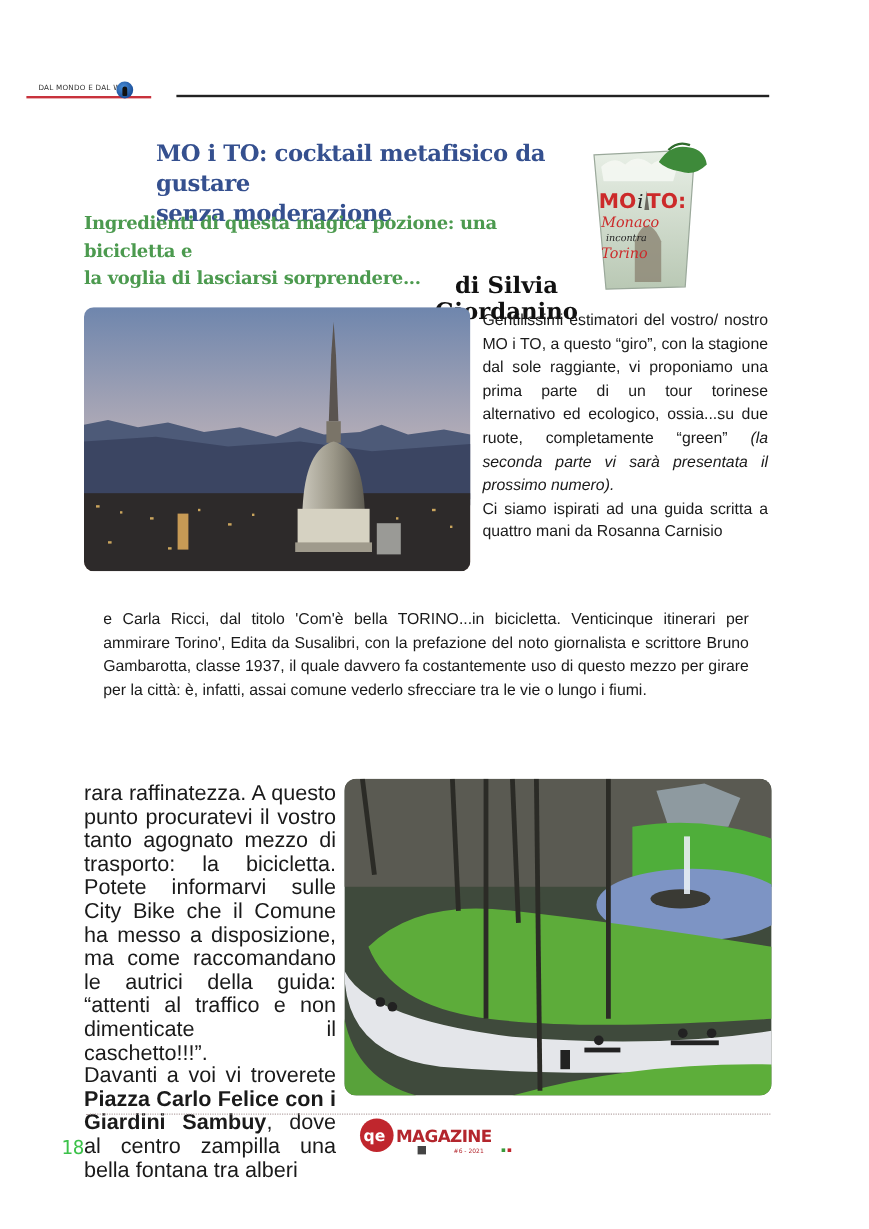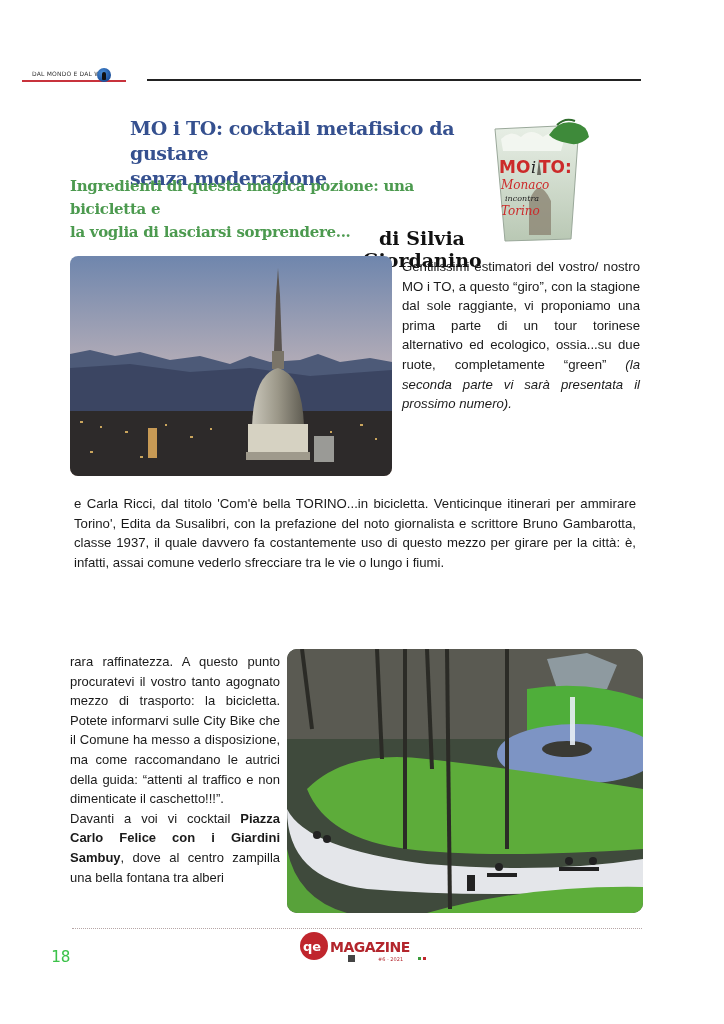--- a/index.html
+++ b/index.html
@@ -24,22 +24,22 @@
 
   
   .photo1 { left:70px; top:256px; width:322px; height:220px; border-radius:8px; overflow:hidden; }
   .photo2 { left:287px; top:649px; width:356px; height:264px; border-radius:10px; overflow:hidden; }
 
   
   .col-right { left:402px; top:257px; width:238px; font-size:13.2px; line-height:19.6px; text-align:justify; }
   .col-right p { margin:0; }
   .intro { font-weight:normal; }
   .full { left:70px; top:490px; width:570px; font-size:13.2px; line-height:19.6px; text-align:justify; }
-  .full p { margin:4px; }
-  .col-left { left:70px; top:652px; width:210px; font-size:13px; line-height:19.6px; text-align:justify; }
+  .full p { margin:16px; }
+  .col-left { left:70px; top:652px; width:210px; font-size:18px; line-height:19.6px; text-align:justify; }
   .col-left p { margin:0; }
 
   .foot-rule { left:72px; top:928px; width:570px; height:0; border-top:1px dotted #b6a6a6; }
   .page-num { left:51px; top:947px; font-size:16px; color:#3cc24a; font-family:"DejaVu Sans Mono", monospace; }
 
   
   .maglogo { left:298px; top:930px; width:132px; height:34px; }
 </style>
 </head>
 <body>
@@ -115,29 +115,30 @@
   <path d="M206 40 L208 12 L210 40 L212 95 L204 95 Z" fill="#5a5450"></path>
   <rect x="202" y="95" width="12" height="18" fill="#7a7468"></rect>
   <path d="M182 170 Q184 118 208 112 Q232 118 234 170 Z" fill="url(#dome)"></path>
   <rect x="178" y="168" width="60" height="30" fill="#d6d2c2"></rect>
   <rect x="176" y="196" width="64" height="8" fill="#9f9a8c"></rect>
   <rect x="244" y="180" width="20" height="26" fill="#9a9a96"></rect>
 </svg>
 
 <div class="abs col-right">
   <p><span class="intro">Gentilissimi estimatori del vostro/ nostro MO i TO, a questo “giro”, con la stagione dal sole raggiante, vi proponiamo una prima parte di un tour torinese alternativo ed ecologico, ossia...su due ruote, completamente “green” </span><em>(la seconda parte vi sarà presentata il prossimo numero).</em></p>
+  <p>Ci siamo ispirati ad una guida scritta a quattro mani da Rosanna Carnisio</p>
 </div>
 
 <div class="abs full">
   <p>e Carla Ricci, dal titolo 'Com'è bella TORINO...in bicicletta. Venticinque itinerari per ammirare Torino', Edita da Susalibri, con la prefazione del noto giornalista e scrittore Bruno Gambarotta, classe 1937, il quale davvero fa costantemente uso di questo mezzo per girare per la città: è, infatti, assai comune vederlo sfrecciare tra le vie o lungo i fiumi.</p>
 </div>
 
 <div class="abs col-left">
   <p>rara raffinatezza. A questo punto procuratevi il vostro tanto agognato mezzo di trasporto: la bicicletta. Potete informarvi sulle City Bike che il Comune ha messo a disposizione, ma come raccomandano le autrici della guida: “attenti al traffico e non dimenticate il caschetto!!!”.</p>
-  <p><span>Davanti a voi vi cocktail </span><b>Piazza Carlo Felice con i Giardini Sambuy</b><span>, dove al centro zampilla una bella fontana tra alberi</span></p>
+  <p><span>Davanti a voi vi troverete </span><b>Piazza Carlo Felice con i Giardini Sambuy</b><span>, dove al centro zampilla una bella fontana tra alberi</span></p>
 </div>
 
 <svg class="abs photo2" viewBox="0 0 356 264" preserveAspectRatio="none">
   <rect width="356" height="264" fill="#3f4a3c"></rect>
   <rect x="0" y="0" width="356" height="90" fill="#5a5a52"></rect>
   <path d="M260 10 L300 4 L330 16 L320 40 L270 40 Z" fill="#8e9aa0"></path>
   <path d="M240 40 Q300 30 356 50 L356 90 L240 90 Z" fill="#4fae3a"></path>
   <ellipse cx="290" cy="105" rx="80" ry="30" fill="#7d94c4"></ellipse>
   <ellipse cx="280" cy="100" rx="25" ry="8" fill="#3a3a34"></ellipse>
   <rect x="283" y="48" width="5" height="48" fill="#e8eef5" opacity="0.9"></rect>

